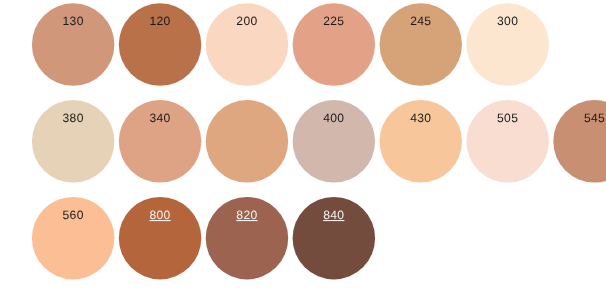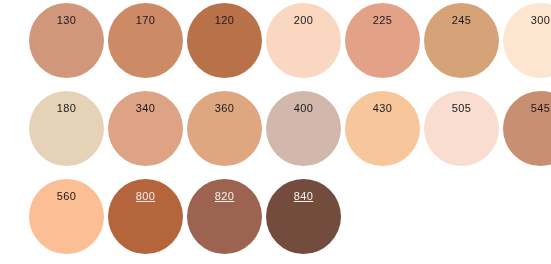--- a/index.html
+++ b/index.html
@@ -65,24 +65,20 @@
 <body>
 
 <div id="swatch-grid">
 
   <div class="swatch-row">
     <div class="swatch-cell">
       <div class="swatch-circle" style="background-color: rgb(208, 151, 122);"></div>
       <div class="swatch-label">130</div>
     </div>
     <div class="swatch-cell">
-      <div class="swatch-circle" style="background-color: rgb(205, 138, 102);"></div>
-      <div class="swatch-label">170</div>
-    </div>
-    <div class="swatch-cell">
       <div class="swatch-circle" style="background-color: rgb(185, 113, 74);"></div>
       <div class="swatch-label">120</div>
     </div>
     <div class="swatch-cell">
       <div class="swatch-circle" style="background-color: rgb(250, 215, 193);"></div>
       <div class="swatch-label">200</div>
     </div>
     <div class="swatch-cell">
       <div class="swatch-circle" style="background-color: rgb(227, 162, 136);"></div>
       <div class="swatch-label">225</div>
@@ -93,29 +89,28 @@
     </div>
     <div class="swatch-cell">
       <div class="swatch-circle" style="background-color: rgb(253, 230, 207);"></div>
       <div class="swatch-label">300</div>
     </div>
   </div>
 
   <div class="swatch-row">
     <div class="swatch-cell">
       <div class="swatch-circle" style="background-color: rgb(230, 210, 182);"></div>
-      <div class="swatch-label">180</div>
+      <div class="swatch-label">380</div>
     </div>
     <div class="swatch-cell">
       <div class="swatch-circle" style="background-color: rgb(221, 163, 132);"></div>
       <div class="swatch-label">340</div>
     </div>
     <div class="swatch-cell">
       <div class="swatch-circle" style="background-color: rgb(223, 167, 127);"></div>
-      <div class="swatch-label">360</div>
     </div>
     <div class="swatch-cell">
       <div class="swatch-circle" style="background-color: rgb(210, 183, 173);"></div>
       <div class="swatch-label">400</div>
     </div>
     <div class="swatch-cell">
       <div class="swatch-circle" style="background-color: rgb(247, 198, 155);"></div>
       <div class="swatch-label">430</div>
     </div>
     <div class="swatch-cell">

